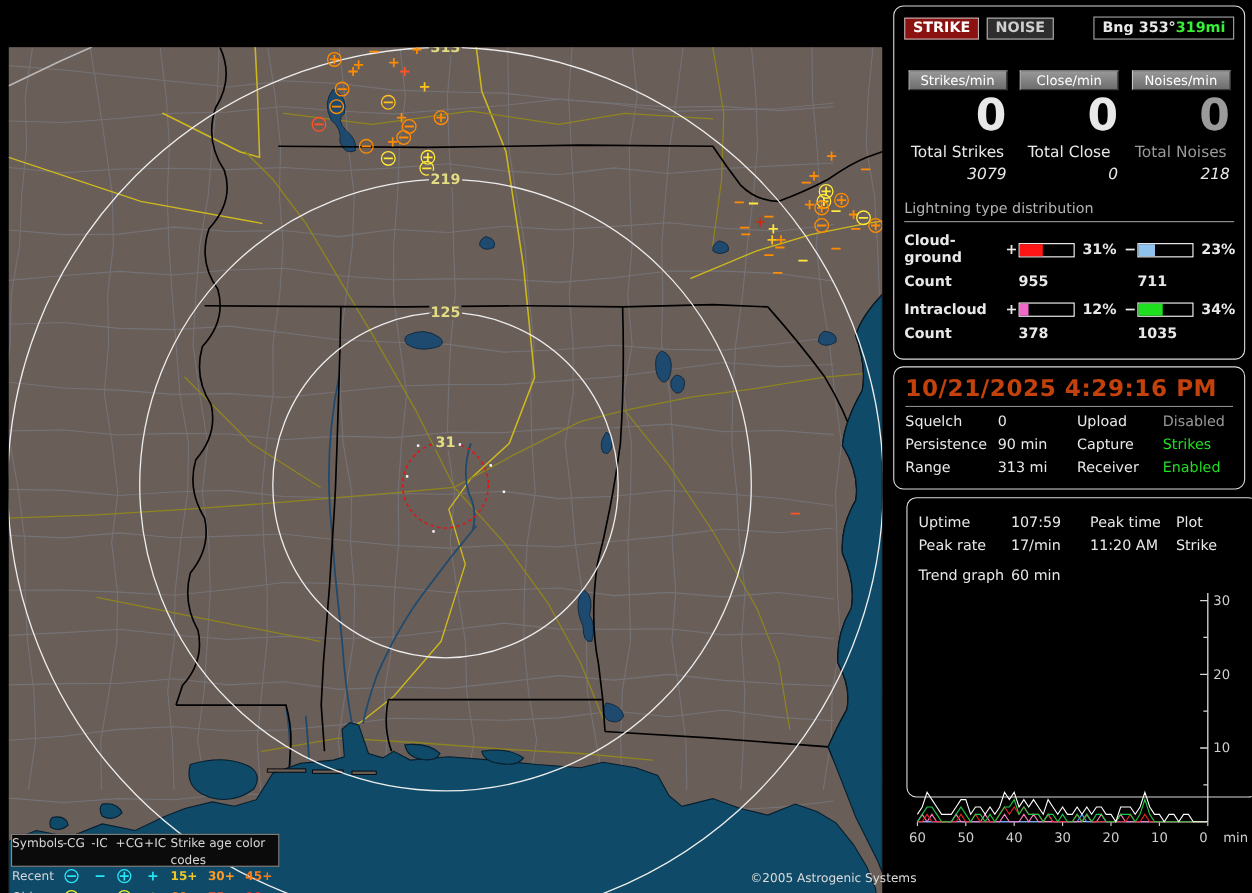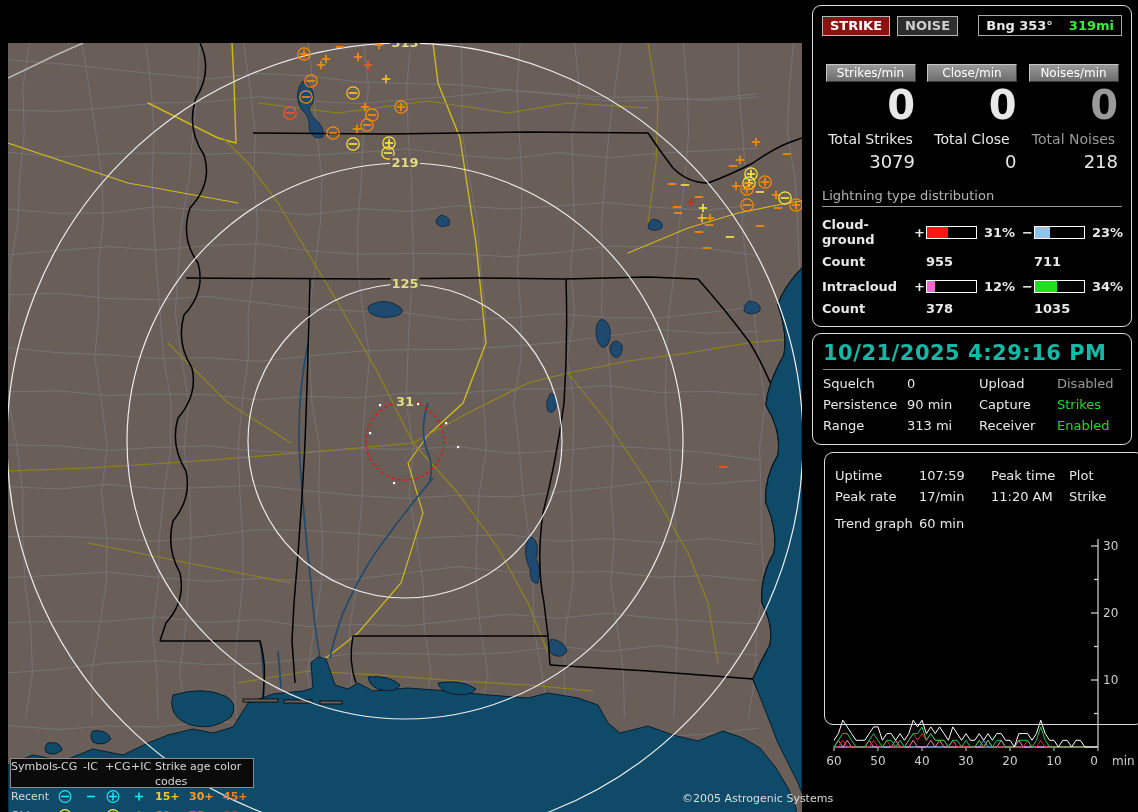--- a/index.html
+++ b/index.html
@@ -11,37 +11,37 @@
   .panel{position:absolute;left:812px;width:320px;background:#000;border:1px solid #dcdcdc;
          border-radius:9px;box-sizing:border-box;}
   #p1{top:5px;height:322px;padding:9px 9px;}
   #p2{top:333px;height:112px;padding:7px 10px;}
   #p3{top:452px;height:273px;padding:9px 10px;margin-left:12px;}
   .toprow{display:flex;align-items:center;}
   .tbtn{font-weight:bold;font-size:13px;padding:0 7px;line-height:18px;border:1px solid #b5b5b5;cursor:default;}
   .strike{background:#8c1111;color:#fff;}
   .noise{background:#2e2e2e;color:#cfcfcf;margin-left:7px;}
   .bngbox{margin-left:auto;border:1px solid #a8a8a8;padding:0 7px;line-height:19px;font-weight:bold;font-size:13px;background:#000;}
-  .bng-range{color:#35f035;margin-left:16px;}
+  .bng-range{color:#35f035;margin-left:0;}
   .cntrow{display:flex;justify-content:space-between;margin-top:28px;}
   .ccol{width:97px;}
   .cbtn{display:block;width:88px;margin:0 auto;text-align:center;color:#fff;font-size:12px;line-height:16px;
         background:linear-gradient(#989898,#6d6d6d);border:1px solid #3d3d3d;border-top-color:#c4c4c4;border-left-color:#c4c4c4;}
   .zero{font-size:40px;font-weight:bold;text-align:right;line-height:1.05;padding-right:4px;margin-top:2px;}
   .tlabel{font-size:14px;text-align:center;margin-top:5px;white-space:nowrap;}
-  .tvalue{font-size:18px;text-align:right;padding-right:4px;margin-top:4px;}
+  .tvalue{font-size:14px;text-align:right;padding-right:4px;margin-top:4px;font-style:italic;}
   .dim{color:#9a9a9a;}
   .dtitle{color:#b4b4b4;font-size:13px;margin-top:16px;border-bottom:1px solid #9a9a9a;padding-bottom:3px;}
   .drow{display:grid;grid-template-columns:92px 12px 56px 40px 12px 56px 1fr;align-items:center;
         margin-top:10px;font-weight:bold;font-size:13px;}
   .bar{height:11px;border:1px solid #fff;background:#000;display:block;margin-right:5px;}
   .bar i{display:block;height:100%;}
   .pct{padding-left:2px;}
   .crow{display:grid;grid-template-columns:104px 108px 1fr;font-weight:bold;font-size:13px;margin-top:7px;}
-  .dt{color:#14b8a6;font-size:21px;font-weight:bold;letter-spacing:0.5px;white-space:nowrap;}
+  .dt{color:#c2410c;font-size:21px;font-weight:bold;letter-spacing:0.5px;white-space:nowrap;}
   .dthr{border:0;border-top:1px solid #8a8a8a;margin:4px 0 6px 0;}
   .srow{display:grid;grid-template-columns:84px 72px 78px 1fr;font-size:13px;margin-top:6px;}
   .val-green{color:#22dd22;}
   #trend{position:absolute;left:2px;top:78px;}
   
   #legend{position:absolute;left:10px;top:758px;width:244px;height:30px;background:#0b0b0b;
           border:1px solid #8a8a8a;box-sizing:border-box;font-size:11px;color:#d6d6d6;}
   .lgrid{display:grid;grid-template-columns:46px 26px 22px 26px 24px 34px 34px 28px;line-height:15px;}
   .lspan{grid-column:6 / span 3;text-align:left;}
   .lg{display:inline-block;vertical-align:middle;}

